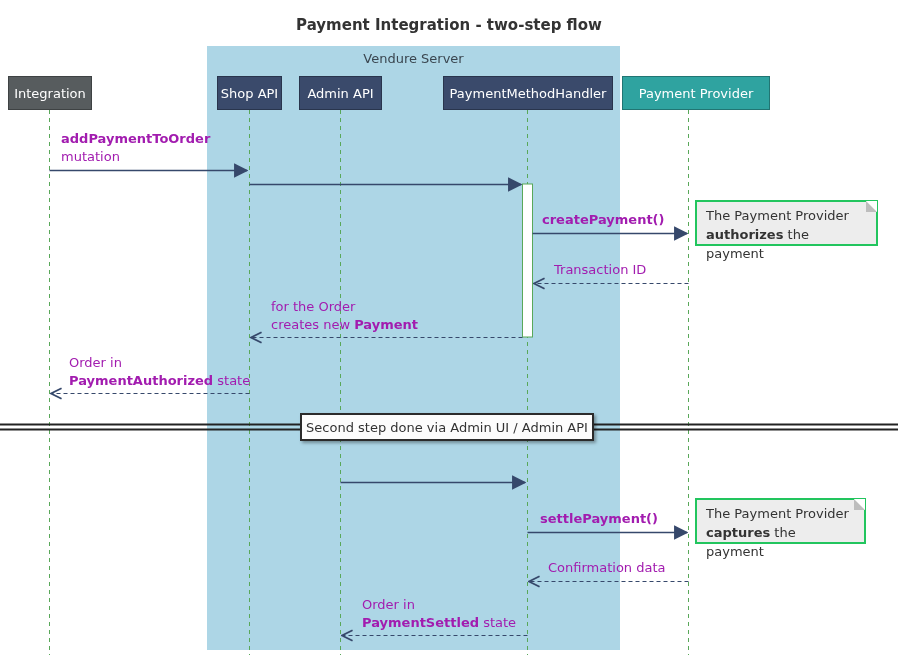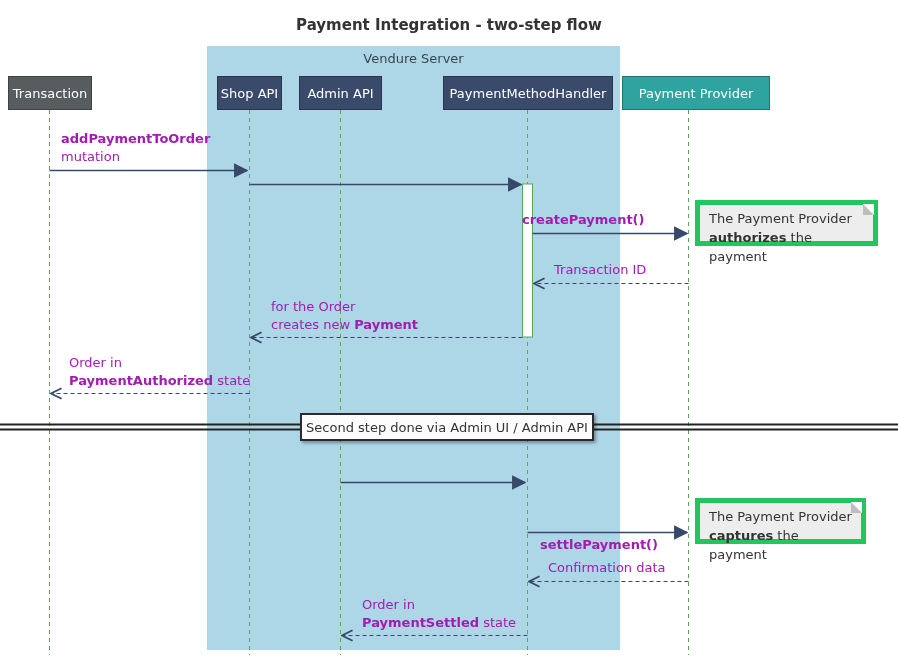--- a/index.html
+++ b/index.html
@@ -28,21 +28,21 @@
   }
   .p-navy { background:#3A4A6B; }
   .p-gray { background:#575C5E; }
   .p-teal { background:#2FA3A0; }
   .lbl {
     position:absolute; z-index:2; line-height:18px; white-space:nowrap; color:#a21caf;
   }
   .b { font-weight:700; }
   .note {
     position:absolute; z-index:2; box-sizing:border-box;
-    background:#EDEDED; border:5px solid #22c55e;
+    background:#EDEDED; border:2px solid #22c55e;
     padding:4px 9px 4px 9px; line-height:19px; color:#333;
   }
   .fold {
     position:absolute; top:-1px; right:-1px; width:0; height:0;
     border-top:11px solid #ffffff; border-left:11px solid #BDBDBD;
   }
   .divider-box {
     position:absolute; left:300px; top:413px; width:294px; height:28px; z-index:2;
     background:#FCFCFC; border:2px solid #2B2B2B; box-sizing:border-box;
     display:flex; align-items:center; justify-content:center; color:#333;
@@ -86,60 +86,60 @@
     <line x1="688.5" y1="283.5" x2="534" y2="283.5" stroke="#36486B" stroke-width="1.2" stroke-dasharray="4,3" marker-end="url(#mOpen)"></line>
     <line x1="522.5" y1="337.5" x2="251" y2="337.5" stroke="#36486B" stroke-width="1.2" stroke-dasharray="4,3" marker-end="url(#mOpen)"></line>
     <line x1="249.5" y1="393.5" x2="51" y2="393.5" stroke="#36486B" stroke-width="1.2" stroke-dasharray="4,3" marker-end="url(#mOpen)"></line>
     <line x1="340.5" y1="482.5" x2="525" y2="482.5" stroke="#36486B" stroke-width="1.6" marker-end="url(#mSolid)"></line>
     <line x1="527.5" y1="532.5" x2="687" y2="532.5" stroke="#36486B" stroke-width="1.6" marker-end="url(#mSolid)"></line>
     <line x1="688.5" y1="581.5" x2="529" y2="581.5" stroke="#36486B" stroke-width="1.2" stroke-dasharray="4,3" marker-end="url(#mOpen)"></line>
     <line x1="527.5" y1="635.5" x2="342" y2="635.5" stroke="#36486B" stroke-width="1.2" stroke-dasharray="4,3" marker-end="url(#mOpen)"></line>
   </svg>
 
   <div class="part p-gray" style="left:8px; width:84px;">
-    <span>Transaction</span>
+    <span>Integration</span>
   </div>
   <div class="part p-navy" style="left:217px; width:65px;">
     <span>Shop API</span>
   </div>
   <div class="part p-navy" style="left:299px; width:83px;">
     <span>Admin API</span>
   </div>
   <div class="part p-navy" style="left:443px; width:170px;">
     <span>PaymentMethodHandler</span>
   </div>
   <div class="part p-teal" style="left:622px; width:148px;">
     <span>Payment Provider</span>
   </div>
 
   <div class="lbl" style="left:61px; top:130px;">
     <div><span class="b">addPaymentToOrder</span></div>
     <div><span>mutation</span></div>
   </div>
 
-  <div class="lbl" style="left:522px; top:211px;">
+  <div class="lbl" style="left:542px; top:211px;">
     <span class="b">createPayment()</span>
   </div>
 
   <div class="lbl" style="left:554px; top:261px;">
     <span>Transaction ID</span>
   </div>
 
   <div class="lbl" style="left:271px; top:298px;">
     <div><span>for the Order</span></div>
     <div><span>creates new </span><span class="b">Payment</span></div>
   </div>
 
   <div class="lbl" style="left:69px; top:354px;">
     <div><span>Order in</span></div>
     <div><span class="b">PaymentAuthorized</span><span> state</span></div>
   </div>
 
 
-  <div class="lbl" style="left:540px; top:536px;">
+  <div class="lbl" style="left:540px; top:510px;">
     <span class="b">settlePayment()</span>
   </div>
 
   <div class="lbl" style="left:548px; top:559px;">
     <span>Confirmation data</span>
   </div>
 
   <div class="lbl" style="left:362px; top:596px;">
     <div><span>Order in</span></div>
     <div><span class="b">PaymentSettled</span><span> state</span></div>

